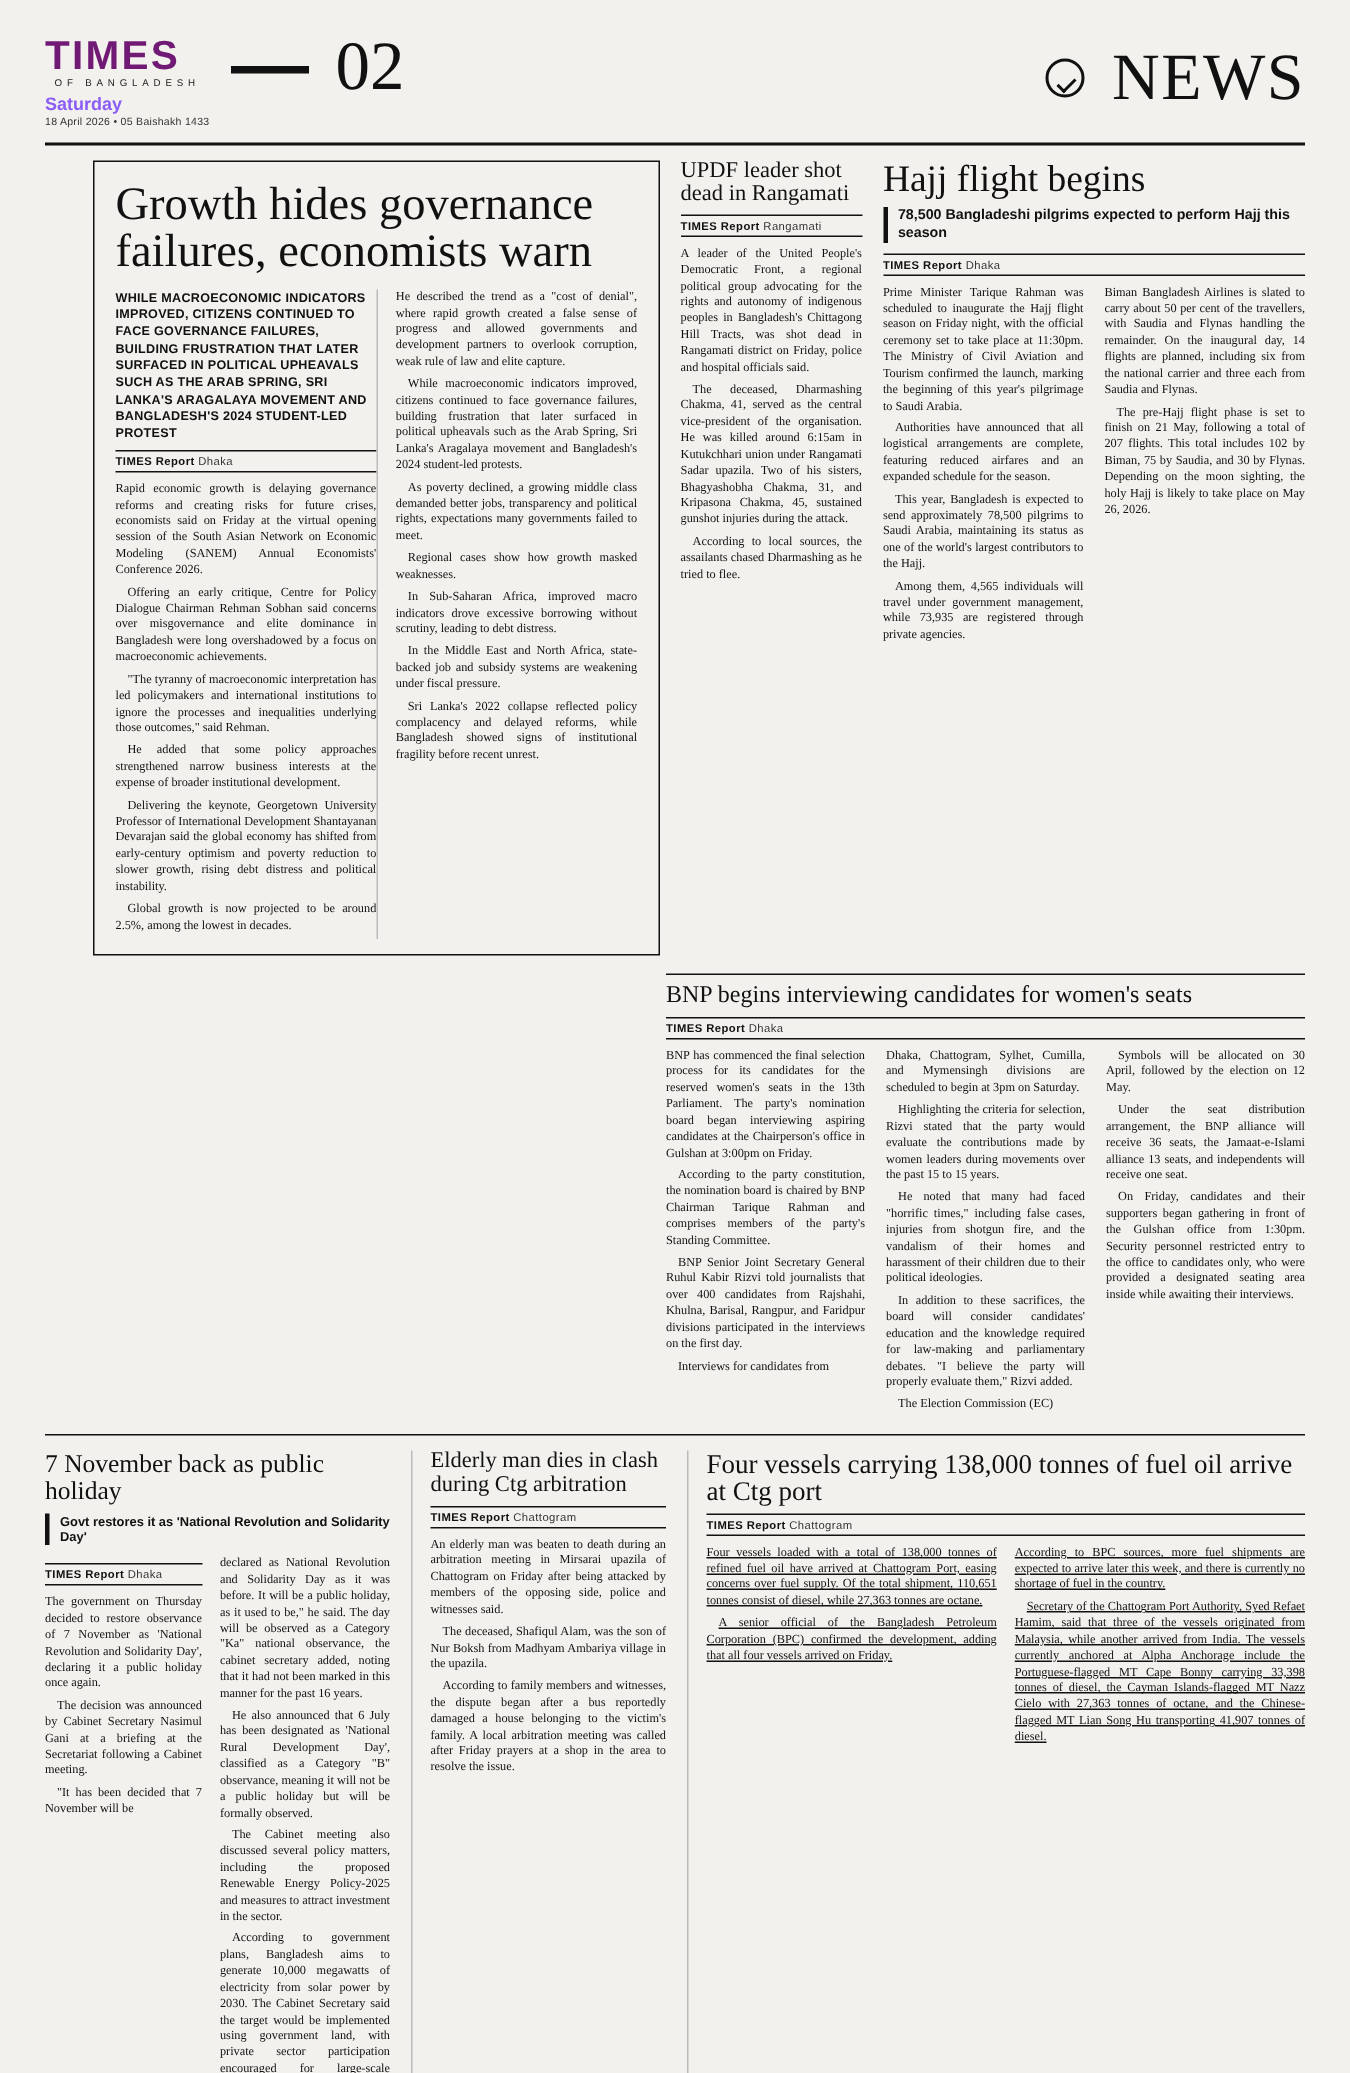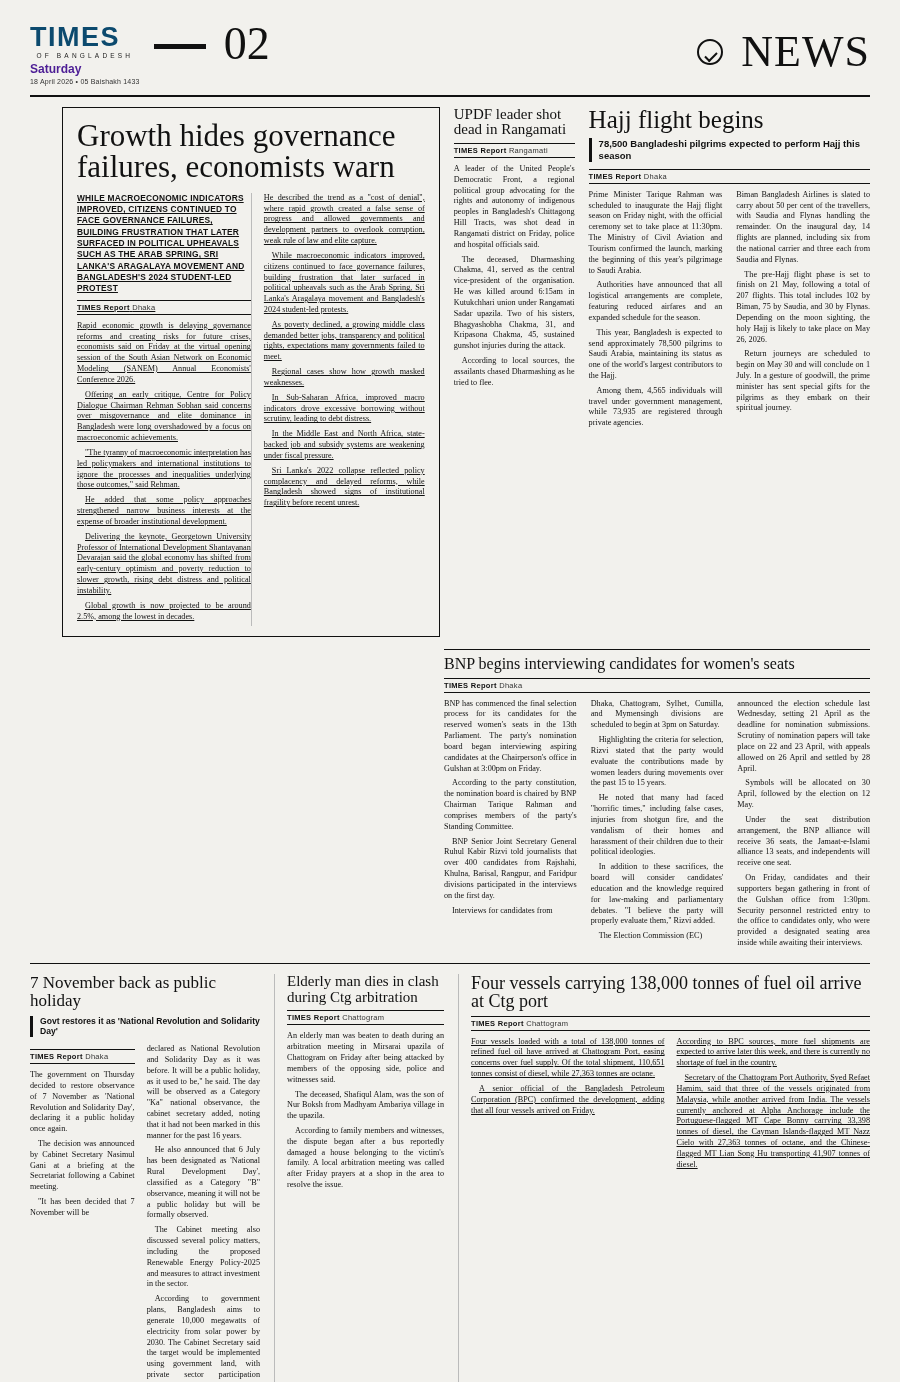--- a/index.html
+++ b/index.html
@@ -11,30 +11,30 @@
     color:#111;
   }
   .page { position:relative; width:900px; height:1382px; padding:24px 30px; }
 
   
   .masthead { display:flex; align-items:flex-start; justify-content:space-between; padding-bottom:6px; }
   .mast-left { display:flex; align-items:flex-start; gap:14px; }
   .logo-block { line-height:1; }
   .logo-times {
     font-family:"Liberation Sans", sans-serif;
-    font-weight:bold; font-size:27px; letter-spacing:1.5px; color:#0c4a6e;
+    font-weight:bold; font-size:27px; letter-spacing:1.5px; color:#701a75;
   }
   .logo-sub {
     font-family:"Liberation Sans", sans-serif;
     font-size:6.5px; letter-spacing:3.2px; color:#222; margin-top:2px; text-align:center;
   }
   .logo-rule { width:52px; height:5px; background:#111; margin-top:20px; }
   .pageno { font-family:"Liberation Serif", serif; font-size:46px; line-height:.85; margin-left:4px; color:#111; }
   .mast-dateline { margin-top:3px; }
-  .mast-day { font-family:"Liberation Sans", sans-serif; font-weight:bold; font-size:12px; color:#4c1d95; }
+  .mast-day { font-family:"Liberation Sans", sans-serif; font-weight:bold; font-size:12px; color:#8b5cf6; }
   .mast-date { font-family:"Liberation Sans", sans-serif; font-size:7px; color:#333; margin-top:3px; letter-spacing:.2px; }
   .mast-right { display:flex; align-items:center; gap:18px; margin-top:6px; }
   .check-badge { width:26px; height:26px; border:2px solid #111; border-radius:50%; position:relative; }
   .check-badge:after {
     content:""; position:absolute; left:6px; top:11px; width:10px; height:5px;
     border-left:2px solid #111; border-bottom:2px solid #111; transform:rotate(-45deg);
   }
   .section-title { font-family:"Liberation Serif", serif; font-size:44px; letter-spacing:1px; line-height:1; }
 
   .rule-thick { border-top:2px solid #111; margin-top:4px; }
@@ -100,21 +100,21 @@
       <div class="section-title">NEWS</div>
     </div>
   </div>
   <div class="rule-thick"></div>
 
   <div class="grid-top">
 
     <div class="col-left">
       <div class="lead-box">
         <div class="hl" style="font-size:31px;">Growth hides governance failures, economists warn</div>
-        <div style="display:flex; margin-top:10px;text-decoration:underline;">
+        <div style="display:flex; margin-top:10px;">
           <div style="width:50%;">
             <div class="kicker">WHILE MACROECONOMIC INDICATORS IMPROVED, CITIZENS CONTINUED TO FACE GOVERNANCE FAILURES, BUILDING FRUSTRATION THAT LATER SURFACED IN POLITICAL UPHEAVALS SUCH AS THE ARAB SPRING, SRI LANKA'S ARAGALAYA MOVEMENT AND BANGLADESH'S 2024 STUDENT-LED PROTEST</div>
             <div class="byline">
               <b>TIMES Report</b>
               <span class="loc">Dhaka</span>
             </div>
             <div>
               <p class="body first">Rapid economic growth is delaying governance reforms and creating risks for future crises, economists said on Friday at the virtual opening session of the South Asian Network on Economic Modeling (SANEM) Annual Economists' Conference 2026.</p>
               <p class="body">Offering an early critique, Centre for Policy Dialogue Chairman Rehman Sobhan said concerns over misgovernance and elite dominance in Bangladesh were long overshadowed by a focus on macroeconomic achievements.</p>
               <p class="body">"The tyranny of macroeconomic interpretation has led policymakers and international institutions to ignore the processes and inequalities underlying those outcomes," said Rehman.</p>
@@ -159,21 +159,20 @@
       <div style="display:flex; gap:14px;">
         <div style="width:50%;">
           <p class="body first">Prime Minister Tarique Rahman was scheduled to inaugurate the Hajj flight season on Friday night, with the official ceremony set to take place at 11:30pm. The Ministry of Civil Aviation and Tourism confirmed the launch, marking the beginning of this year's pilgrimage to Saudi Arabia.</p>
           <p class="body">Authorities have announced that all logistical arrangements are complete, featuring reduced airfares and an expanded schedule for the season.</p>
           <p class="body">This year, Bangladesh is expected to send approximately 78,500 pilgrims to Saudi Arabia, maintaining its status as one of the world's largest contributors to the Hajj.</p>
           <p class="body">Among them, 4,565 individuals will travel under government management, while 73,935 are registered through private agencies.</p>
         </div>
         <div style="width:50%;">
           <p class="body first">Biman Bangladesh Airlines is slated to carry about 50 per cent of the travellers, with Saudia and Flynas handling the remainder. On the inaugural day, 14 flights are planned, including six from the national carrier and three each from Saudia and Flynas.</p>
           <p class="body">The pre-Hajj flight phase is set to finish on 21 May, following a total of 207 flights. This total includes 102 by Biman, 75 by Saudia, and 30 by Flynas. Depending on the moon sighting, the holy Hajj is likely to take place on May 26, 2026.</p>
-          <p class="body">Return journeys are scheduled to begin on May 30 and will conclude on 1 July. In a gesture of goodwill, the prime minister has sent special gifts for the pilgrims as they embark on their spiritual journey.</p>
         </div>
       </div>
     </div>
   </div>
 
   <div class="bnp-wrap">
     <div style="margin-left:414px;">
       <div class="hsep" style="margin-bottom:6px;"></div>
       <div class="hl" style="font-size:16px;">BNP begins interviewing candidates for women's seats</div>
       <div class="byline" style="width:100%;">
@@ -188,21 +187,20 @@
           <p class="body">Interviews for candidates from</p>
         </div>
         <div style="width:33.3%;">
           <p class="body first">Dhaka, Chattogram, Sylhet, Cumilla, and Mymensingh divisions are scheduled to begin at 3pm on Saturday.</p>
           <p class="body">Highlighting the criteria for selection, Rizvi stated that the party would evaluate the contributions made by women leaders during movements over the past 15 to 15 years.</p>
           <p class="body">He noted that many had faced "horrific times," including false cases, injuries from shotgun fire, and the vandalism of their homes and harassment of their children due to their political ideologies.</p>
           <p class="body">In addition to these sacrifices, the board will consider candidates' education and the knowledge required for law-making and parliamentary debates. "I believe the party will properly evaluate them," Rizvi added.</p>
           <p class="body">The Election Commission (EC)</p>
         </div>
         <div style="width:33.3%;">
-          <p class="body first">announced the election schedule last Wednesday, setting 21 April as the deadline for nomination submissions. Scrutiny of nomination papers will take place on 22 and 23 April, with appeals allowed on 26 April and settled by 28 April.</p>
           <p class="body">Symbols will be allocated on 30 April, followed by the election on 12 May.</p>
           <p class="body">Under the seat distribution arrangement, the BNP alliance will receive 36 seats, the Jamaat-e-Islami alliance 13 seats, and independents will receive one seat.</p>
           <p class="body">On Friday, candidates and their supporters began gathering in front of the Gulshan office from 1:30pm. Security personnel restricted entry to the office to candidates only, who were provided a designated seating area inside while awaiting their interviews.</p>
         </div>
       </div>
     </div>
   </div>
 
   <div class="hsep" style="margin-top:10px;"></div>
 

